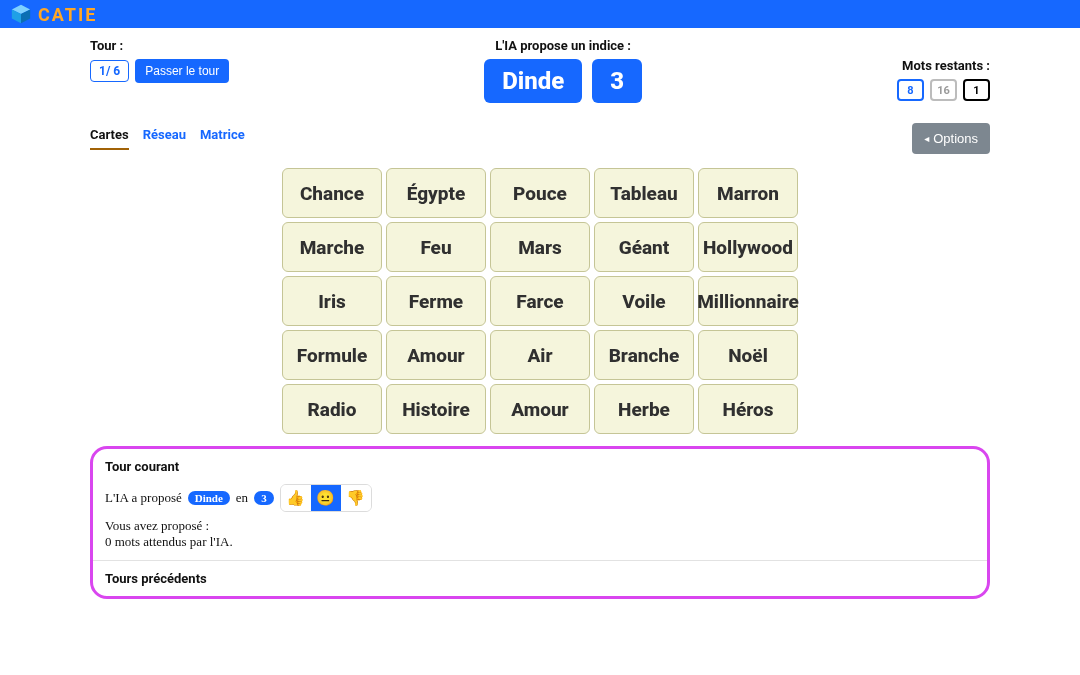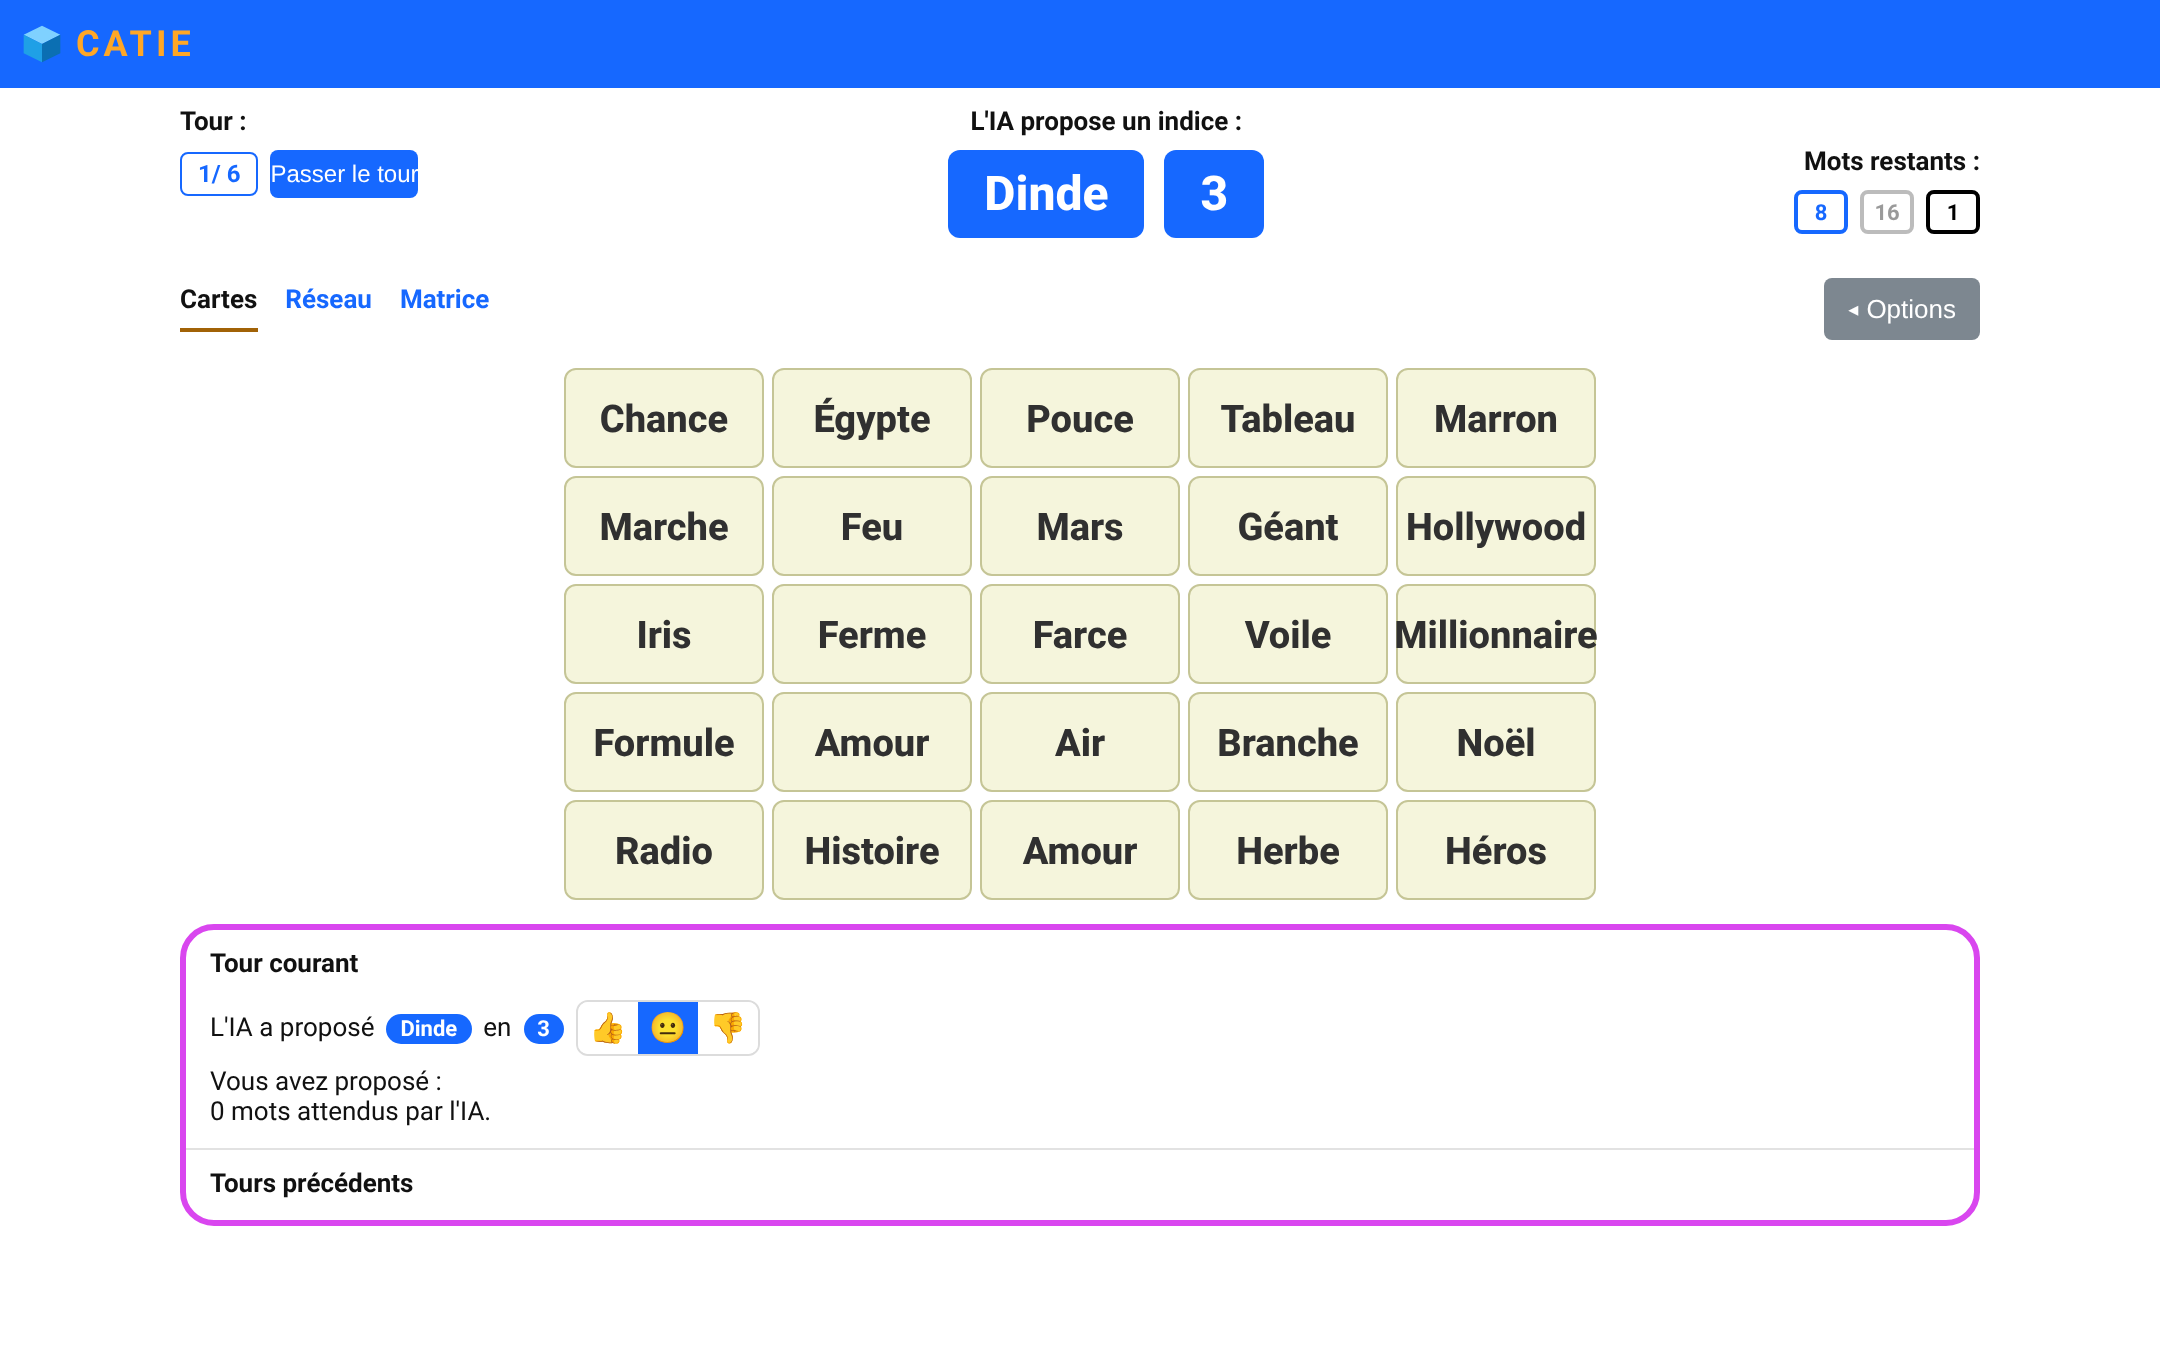--- a/index.html
+++ b/index.html
@@ -1,29 +1,29 @@
 <!DOCTYPE html>
 <html><head>
 <meta charset="utf-8">
 <style>
   * { box-sizing: border-box; }
   html, body { margin:0; padding:0; font-family: -apple-system, BlinkMacSystemFont, "Segoe UI", Roboto, Helvetica, Arial, sans-serif; font-size:14px; color:#111; background:#fff; }
-  .topbar { background:#1668ff; height:44px; display:flex; align-items:center; padding:0 10px; }
+  .topbar { background:#1668ff; height:28px; display:flex; align-items:center; padding:0 10px; }
   .logo-wrap { display:flex; align-items:center; gap:6px; }
   .logo-cube { width:22px; height:22px; }
   .logo-text { color:#FFA726; font-weight:700; font-size:18px; letter-spacing:2px; }
   .container { width:900px; margin:0 auto; padding-top:10px; }
   .status-row { display:flex; justify-content:space-between; align-items:flex-start; margin-bottom:8px; }
   .status-col { display:flex; flex-direction:column; align-items:flex-start; }
   .status-col.center { align-items:center; flex:1; }
   .status-col.right { align-items:flex-end;margin-top:20px; }
   .status-label { font-weight:700; font-size:13px; margin-bottom:6px; }
   .status-ctrls { display:flex; gap:6px; align-items:center; }
   .pill { border:1px solid #1668ff; color:#1668ff; background:#fff; border-radius:4px; padding:3px 8px; font-weight:700; font-size:12px; }
-  .btn-primary { background:#1668ff; color:#fff; border:none; border-radius:4px; padding:5px 0; font-size:12px; cursor:pointer; }
+  .btn-primary { background:#1668ff; color:#fff; border:none; border-radius:4px; padding:5px 10px; font-size:12px; cursor:pointer; }
   .clue-row { display:flex; gap:10px; }
   .clue-box { background:#1668ff; color:#fff; font-weight:800; font-size:24px; border-radius:6px; padding:8px 18px; }
   .count-group { display:flex; gap:6px; }
   .count-box { min-width:27px; height:22px; border-radius:4px; font-size:11px; font-weight:700; display:flex; align-items:center; justify-content:center; }
   .count-blue   { border:2px solid #1668ff; color:#1668ff; background:#fff; }
   .count-muted  { border:2px solid #bcbcbc; color:#9a9a9a; background:#fff; }
   .count-black  { border:2px solid #000; color:#000; background:#fff; }
   .tabs-row { display:flex; align-items:center; justify-content:space-between; margin-top:20px; }
   .tabs { display:flex; gap:14px; font-weight:700; font-size:13px; }
   .tab { color:#1668ff; cursor:pointer; padding-bottom:6px; }
@@ -123,21 +123,21 @@
     <div class="card">Histoire</div>
     <div class="card">Amour</div>
     <div class="card">Herbe</div>
     <div class="card">Héros</div>
   </div>
 
   <div class="panel">
     <div class="panel-section">
       <div class="panel-title">Tour courant</div>
     </div>
-    <div class="panel-section" style="padding-top:0;">
+    <div class="panel-section" style="padding-top:0;font-family:Liberation Serif, serif;">
       <div class="inline-row">
         <span>L'IA a proposé</span>
         <span class="chip">Dinde</span>
         <span>en</span>
         <span class="chip">3</span>
         <div class="reactions">
           <div class="react">👍</div>
           <div class="react sel">😐</div>
           <div class="react">👎</div>
         </div>

